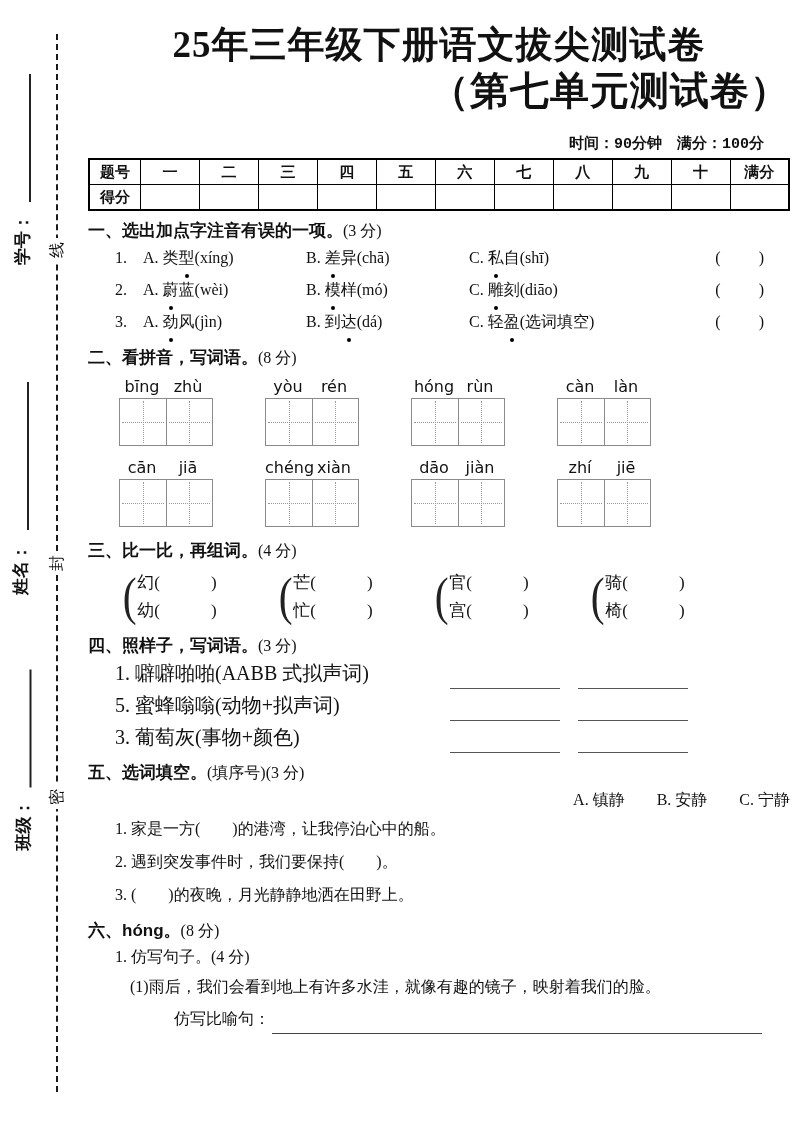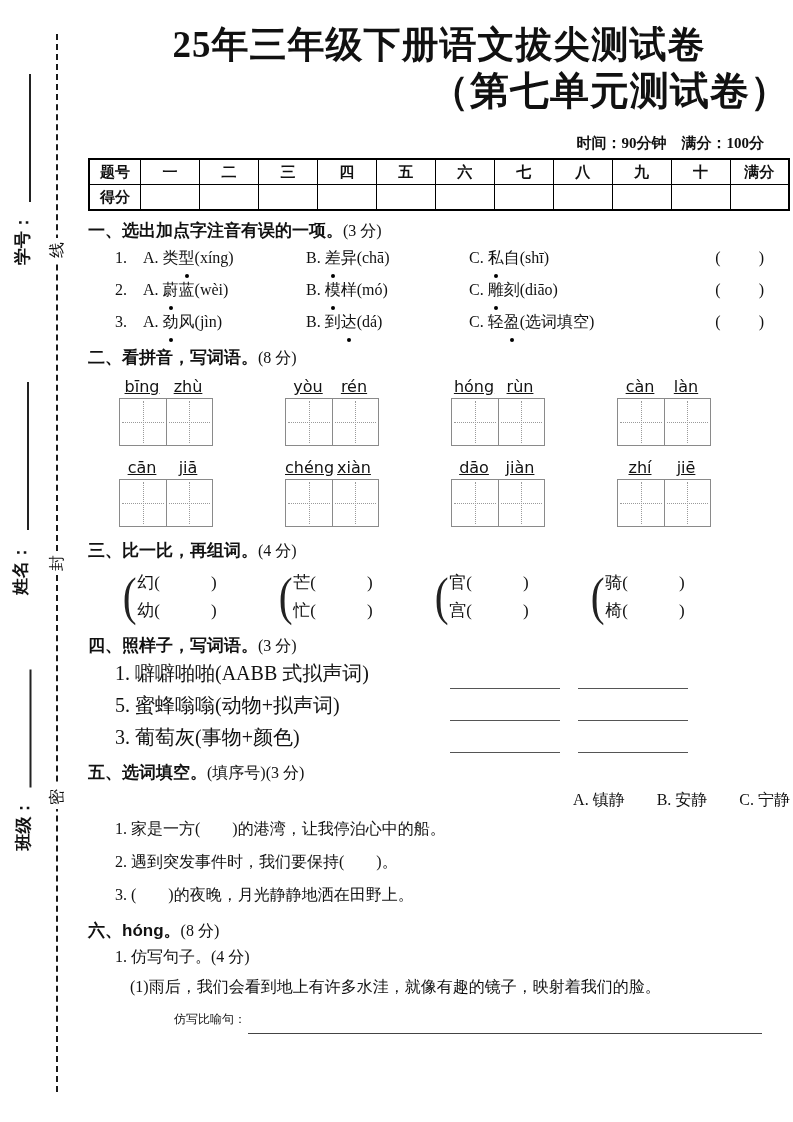--- a/index.html
+++ b/index.html
@@ -39,21 +39,21 @@
     font-family:Liberation Serif, serif;
     font-weight:900; font-size:37px; line-height:1.12; letter-spacing:1px;
   }
   .title2 {
     margin:0; text-align:right;
     font-family:"Liberation Sans","DejaVu Sans",sans-serif;
     font-weight:900; font-size:39px; line-height:1.15; letter-spacing:1px;
   }
   .meta {
     margin-top:20px; margin-bottom:5px; text-align:right; padding-right:26px;
-    font-family:Liberation Serif, serif;
+    font-family:Liberation Mono, monospace;
     font-weight:bold; font-size:15px;
   }
   .score-table {
     width:100%; border-collapse:collapse; table-layout:fixed;
     border:2px solid #000;
     font-family:"Liberation Sans","DejaVu Sans",sans-serif;
     font-size:15px; font-weight:bold;
   }
   .score-table th, .score-table td {
     border:1px solid #000; height:24px; padding:0; text-align:center;
@@ -69,21 +69,21 @@
   .q1-num { width:28px; }
   .q1-a { width:163px; } .q1-b { width:163px; } .q1-c { width:190px; }
   .q1-paren { margin-left:auto; margin-right:24px; letter-spacing:2px; }
   .dz { position:relative; display:inline-block; }
   .dz::after {
     content:""; position:absolute; left:50%; bottom:-4px;
     width:4px; height:4px; margin-left:-2px; background:#000; border-radius:50%;
   }
 
   
-  .py-row { display:flex; gap:72px; padding-left:31px; margin-top:8px;text-decoration:underline; }
+  .py-row { display:flex; gap:52px; padding-left:31px; margin-top:8px; }
   .py-label { display:flex; margin-bottom:2px;
     font-family:"DejaVu Sans","Liberation Sans",sans-serif; font-size:16px; }
   .py-label span { width:46px; text-align:center; white-space:nowrap; }
   .tian { display:flex; border:1.5px solid #8a8a8a; width:92px; box-sizing:content-box; }
   .tcell { position:relative; width:46px; height:46px; }
   .tcell + .tcell { border-left:1.5px solid #8a8a8a; }
   .tcell::before { content:""; position:absolute; left:50%; top:2px; bottom:2px; border-left:1px dotted #9a9a9a; }
   .tcell::after  { content:""; position:absolute; top:50%; left:2px; right:2px; border-top:1px dotted #9a9a9a; }
 
   
@@ -101,21 +101,21 @@
   .bl { width:110px; border-bottom:1.5px solid #555; height:26px; }
   .bl2 { margin-left:18px; }
 
   
   .s5-opts { text-align:right; line-height:25px; margin-top:3px; font-size:16px; }
   .s5-row { padding-left:27px; line-height:33px; font-size:16px; }
 
   
   .s6-sub { padding-left:27px; line-height:30px; font-size:16px; }
   .s6-item { padding-left:42px; line-height:30px; font-size:16px; }
-  .s6-prompt-row { display:flex; align-items:flex-end; padding-left:86px; padding-right:28px; line-height:30px; font-size:12px; margin-top:2px; }
+  .s6-prompt-row { display:flex; align-items:flex-end; padding-left:86px; padding-right:28px; line-height:30px; font-size:16px; margin-top:2px; }
   .s6-line { flex:1; border-bottom:1.5px solid #444; height:24px; margin-left:2px; }
 </style>
 </head>
 <body>
 
 <div>
 
   <div class="seal-line"></div>
 
   <div class="side-label" id="lbl-student">

